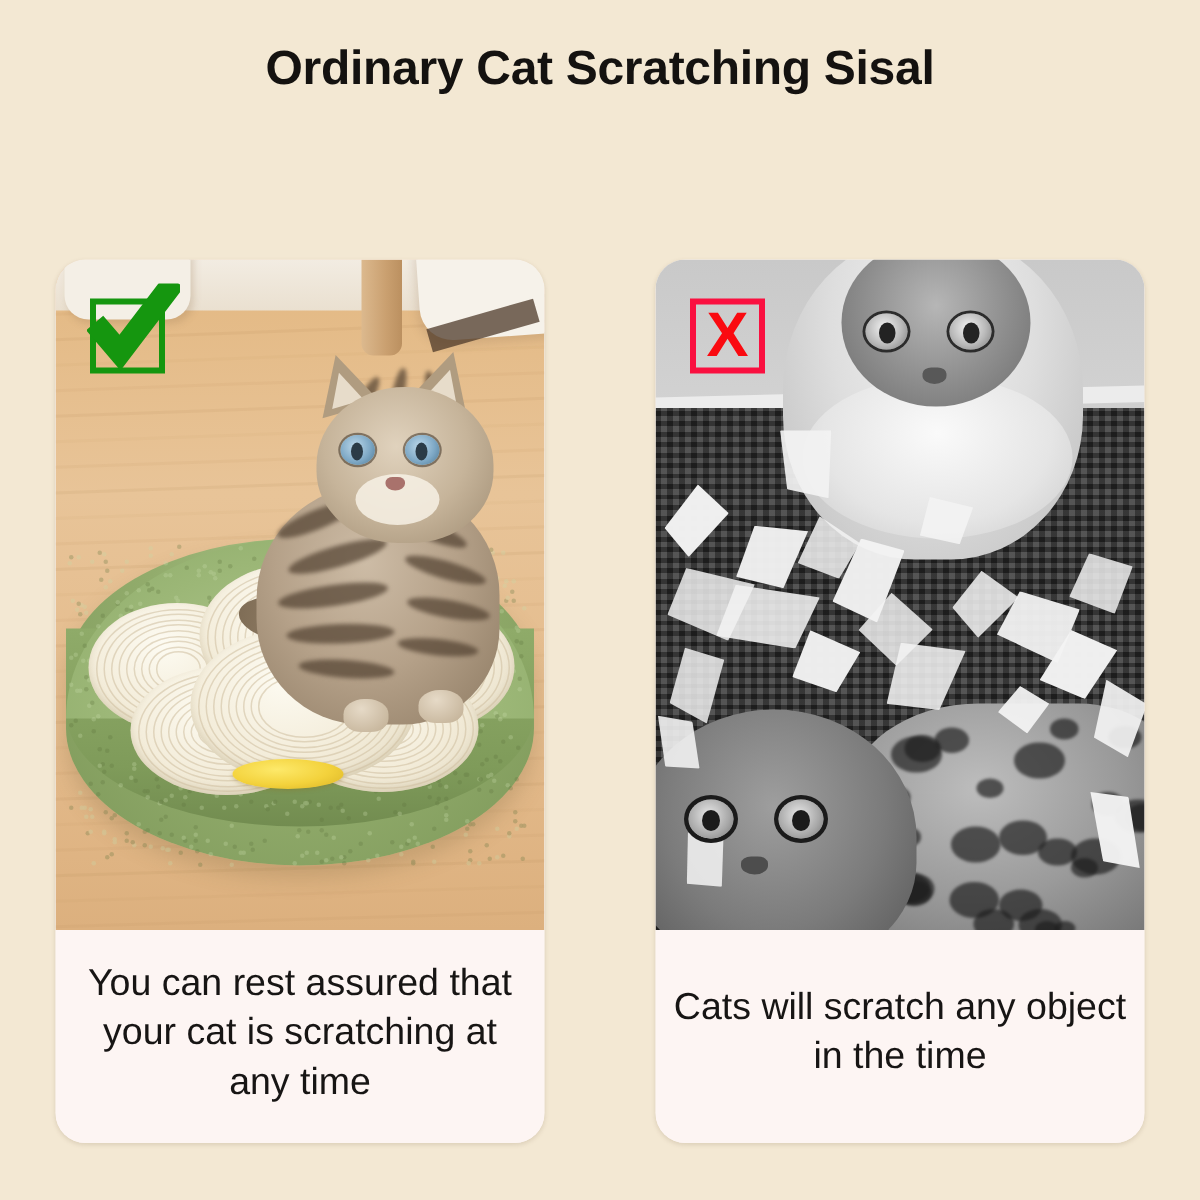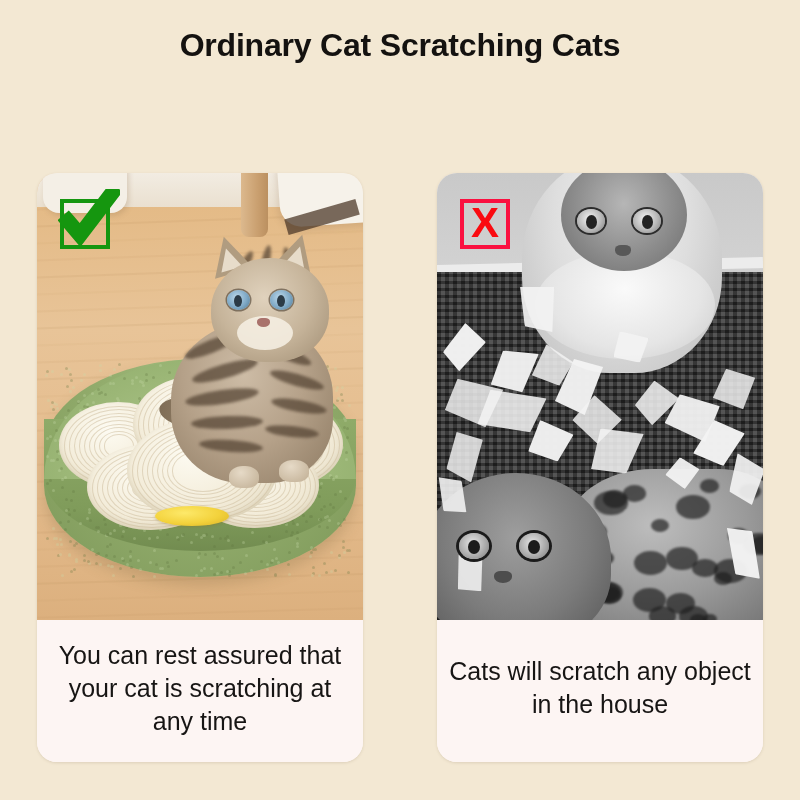--- a/index.html
+++ b/index.html
@@ -342,21 +342,21 @@
     position: absolute;
     background: #f3f3f3;
     z-index: 8;
     box-shadow: 0 1px 2px rgba(0,0,0,0.45);
   }
 </style>
 </head>
 <body>
 
 <div class="title-block">
-  <div class="title-line-2">Ordinary Cat Scratching Cats</div>
+  <div class="title-line-2">Ordinary Cat Scratching Sisal</div>
 </div>
 
 <div class="panels">
 
   <div class="panel">
     <div class="photo">
       <div class="scene-good">
         <div class="floor-planks" id="planks">
             <div class="plank" style="top: 20px; transform: rotate(-2.2deg); opacity: 0.18;"></div>
             <div class="plank" style="top: 37px; transform: rotate(-2.18deg); opacity: 0.3;"></div>
@@ -1284,17 +1284,17 @@
             <div class="shred" style="left: 176px; top: 158px; width: 36px; height: 32px; clip-path: polygon(20.3446% 0%, 100% 24.3887%, 73.2687% 100%, 0% 79.7607%); transform: rotate(-1.5726deg); opacity: 0.91;"></div>
           </div>
       </div>
 
       <div class="badge badge-x">
         <span class="xmark">X</span>
       </div>
     </div>
 
     <div class="caption">
-      <div class="caption-text">Cats will scratch any object in the house</div>
+      <div class="caption-text">Cats will scratch any object in the time</div>
     </div>
   </div>
 
 </div>
 
 </body></html>

